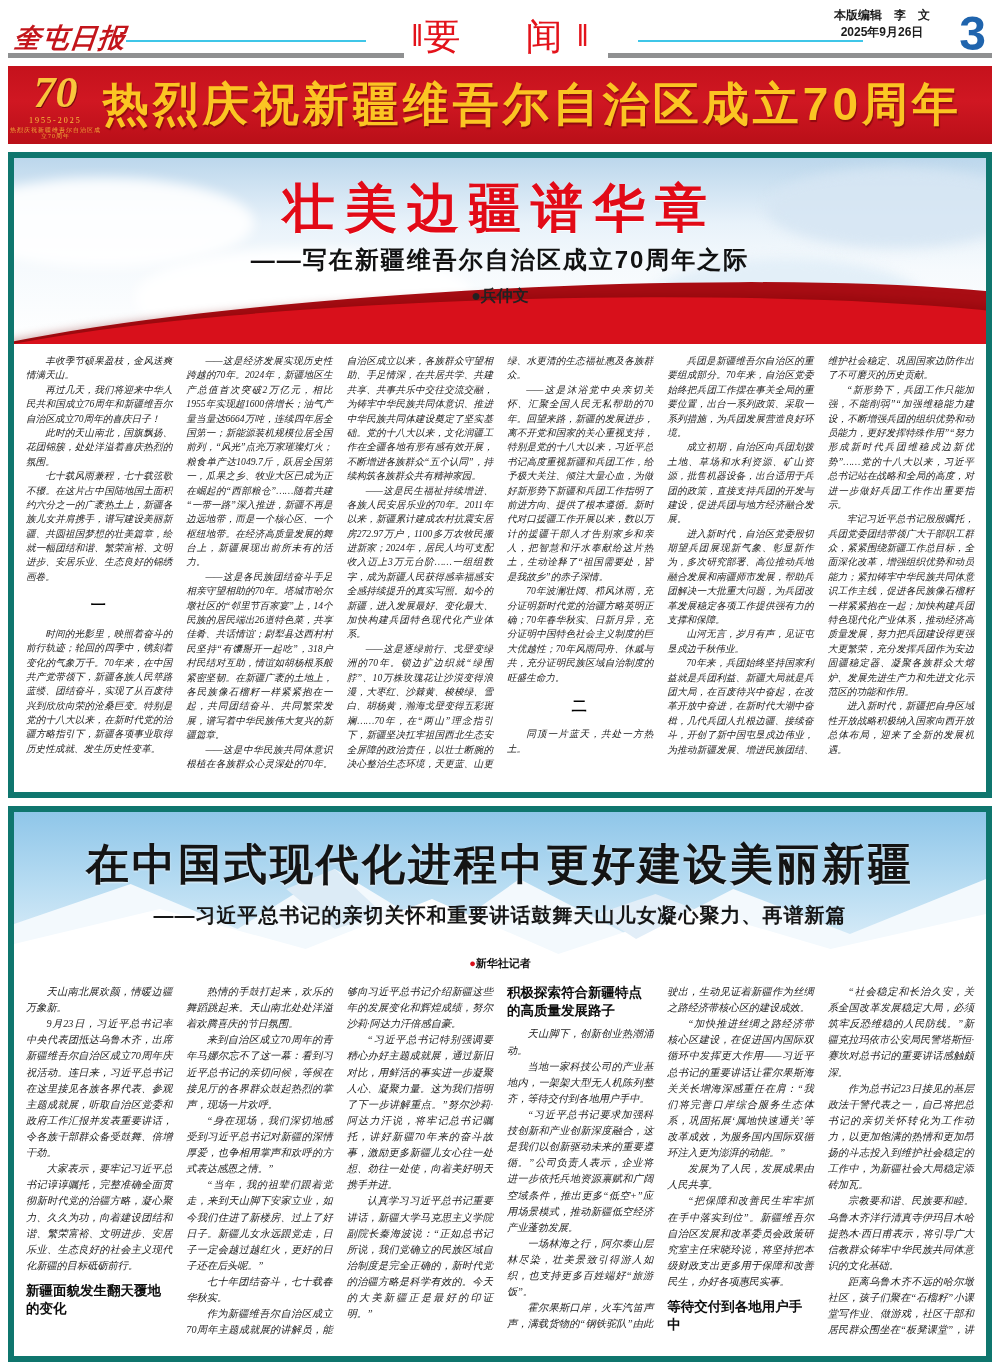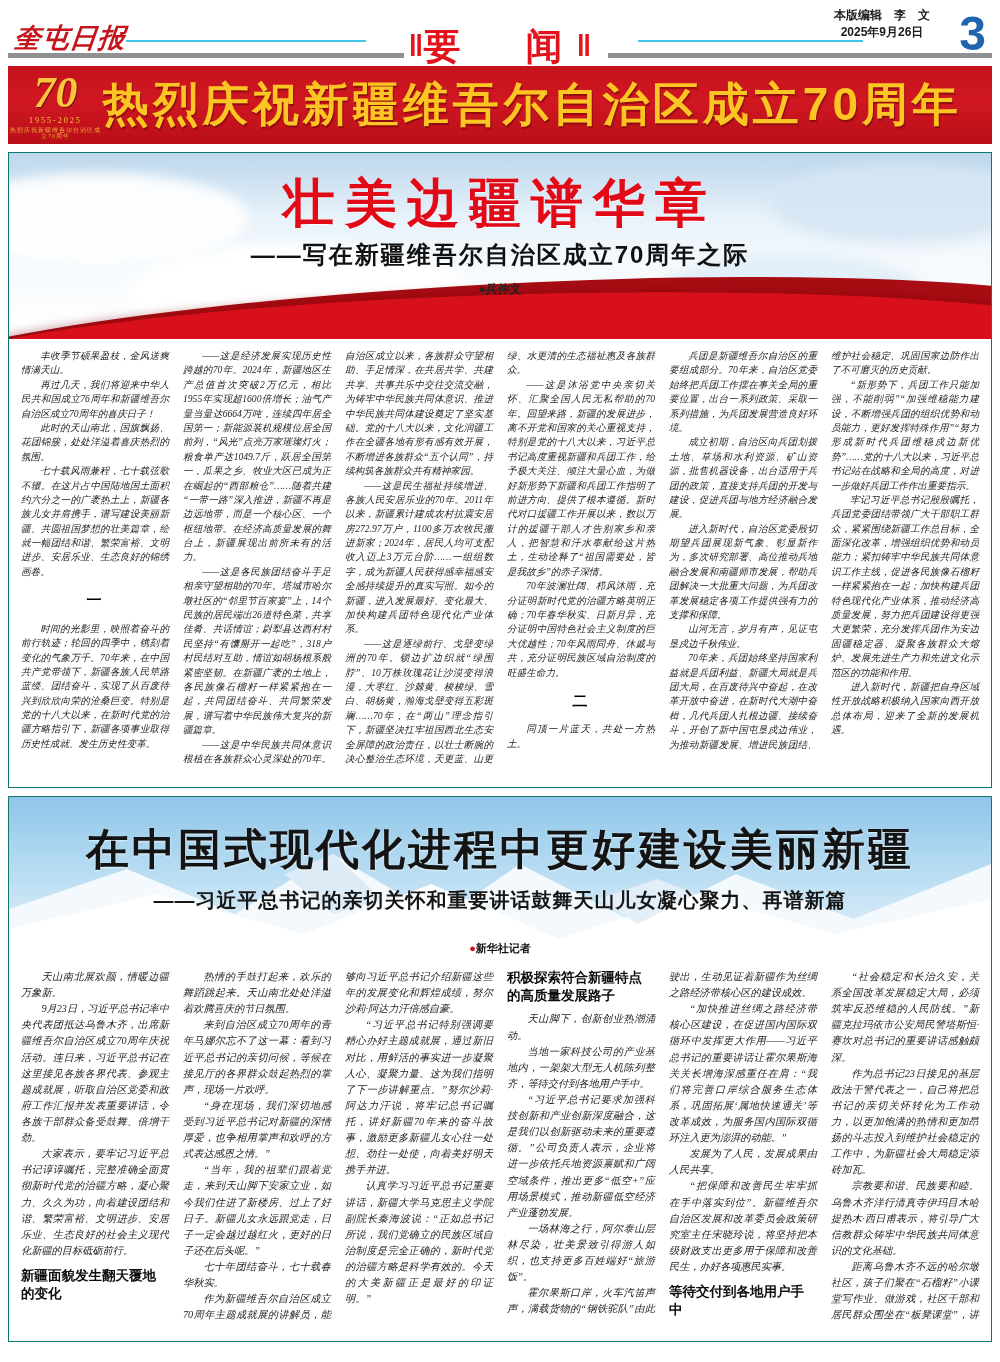--- a/index.html
+++ b/index.html
@@ -8,49 +8,49 @@
 
   
   .masthead { position:relative; height:56px; }
   .paper-name { position:absolute; left:6px; top:14px; font-size:27px; font-weight:bold; font-style:italic; color:#c3151b; letter-spacing:1px; transform:skewX(-6deg); font-family:"Liberation Serif",serif; }
   .cyan-line { position:absolute; height:2px; background:#3fc6e8; top:34px; }
   .cyan-left { left:118px; width:240px; }
   .cyan-right { left:630px; width:225px; }
   .gray-bar { position:absolute; height:5px; background:#8f9091; top:47px; }
   .gray-left { left:0; width:396px; }
   .gray-right { left:600px; width:384px; }
-  .section-title { position:absolute; left:50%; transform:translateX(-50%); top:16px; color:#e3131b; font-weight:bold; font-size:37px; letter-spacing:14px; font-family:"Liberation Sans",sans-serif; white-space:nowrap; }
+  .section-title { position:absolute; left:50%; transform:translateX(-50%); top:6px; color:#e3131b; font-weight:normal; font-size:37px; letter-spacing:14px; font-family:"Liberation Sans",sans-serif; white-space:nowrap; }
   .section-title .bar { font-size:30px; letter-spacing:0; position:relative; top:-3px; }
   .edit-box { position:absolute; right:62px; top:1px; text-align:center; font-size:12px; font-weight:bold; color:#1a1a1a; line-height:17px; font-family:"Liberation Sans",sans-serif; }
   .page-num { position:absolute; right:6px; top:0px; font-size:48px; font-weight:bold; color:#1f64ad; font-family:"Liberation Sans",sans-serif; }
 
   
   .banner { margin-top:4px; height:78px; background:linear-gradient(180deg,#c5121c 0%,#d01722 45%,#b90f18 100%); display:flex; align-items:center; position:relative; overflow:hidden; }
   .banner-logo { width:120px; text-align:center; color:#f9c63d; line-height:1; }
   .logo-70 { font-size:44px; font-weight:bold; font-style:italic; font-family:"Liberation Serif",serif; text-shadow:1px 1px 0 #7a0a0f; }
   .logo-years { font-size:8px; letter-spacing:2px; margin-top:2px; }
   .logo-cap { font-size:6px; opacity:.85; margin-top:2px; letter-spacing:1px; }
   .banner-headline { flex:1; text-align:center; color:#fbc523; font-size:46px; font-weight:bold; letter-spacing:4px; font-family:"Liberation Sans",sans-serif; text-shadow:1px 2px 1px rgba(90,0,0,.5); padding-right:30px; white-space:nowrap; }
 
   
-  .article-box { border:1px solid #0f766e; margin-top:8px; background:#fff; }
+  .article-box { border:6px solid #0f766e; margin-top:8px; background:#fff; }
 
   
   .hero1 { position:relative; height:186px; overflow:hidden;
     background:linear-gradient(180deg,#bcd7ec 0%,#e8f2fa 35%,#f6fafd 60%,#ffffff 100%); }
   .cloud { position:absolute; border-radius:50%; filter:blur(6px); background:rgba(255,255,255,.9); }
   .c1 { width:300px; height:90px; left:-60px; top:20px; }
   .c2 { width:260px; height:80px; right:-40px; top:10px; background:rgba(214,230,243,.9); }
   .c3 { width:340px; height:100px; left:120px; top:90px; }
   .c4 { width:280px; height:90px; right:60px; top:100px; background:rgba(226,238,248,.95); }
   .ribbon1 { position:absolute; width:130%; height:150px; left:-15%; bottom:-95px; background:#a90d14; border-radius:50% 50% 0 0; transform:rotate(-3deg); }
   .ribbon2 { position:absolute; width:130%; height:150px; left:-12%; bottom:-105px; background:#d8101b; border-radius:50% 50% 0 0; transform:rotate(-1.5deg); box-shadow:0 -4px 10px rgba(120,0,0,.35); }
   .hero1-title { position:absolute; width:100%; top:16px; text-align:center; color:#e20a17; font-size:52px; font-weight:bold; letter-spacing:10px; font-family:"Liberation Sans",sans-serif; text-shadow:0 1px 0 rgba(255,255,255,.8); }
   .hero1-sub { position:absolute; width:100%; top:86px; text-align:center; color:#111; font-size:24px; font-weight:bold; letter-spacing:2px; font-family:"Liberation Sans",sans-serif; }
-  .hero1-byline { position:absolute; width:100%; top:128px; text-align:center; color:#222; font-size:12px; font-weight:bold; }
+  .hero1-byline { position:absolute; width:100%; top:128px; text-align:center; color:#222; font-size:16px; font-weight:bold; }
 
   
   .body-cols { padding:10px 12px 8px 12px; column-gap:14px; text-align:justify; color:#1c1c1c; overflow:hidden; }
   .cols-a1 { column-count:6; height:448px; font-size:9.6px; line-height:1.5; }
   .cols-a2 { column-count:6; height:382px; font-size:10.2px; line-height:1.58; }
   .para { text-indent:2em; margin:0;font-style:italic; }
   .section-marker { text-align:center; font-weight:bold; font-size:15px; margin:10px 0; letter-spacing:2px; color:#000; }
   .subhead { font-family:"Liberation Sans",sans-serif; font-size:13.5px; font-weight:bold; color:#0d0d0d; line-height:1.35; margin:8px 0 6px 0; text-align:left; }
 
   

